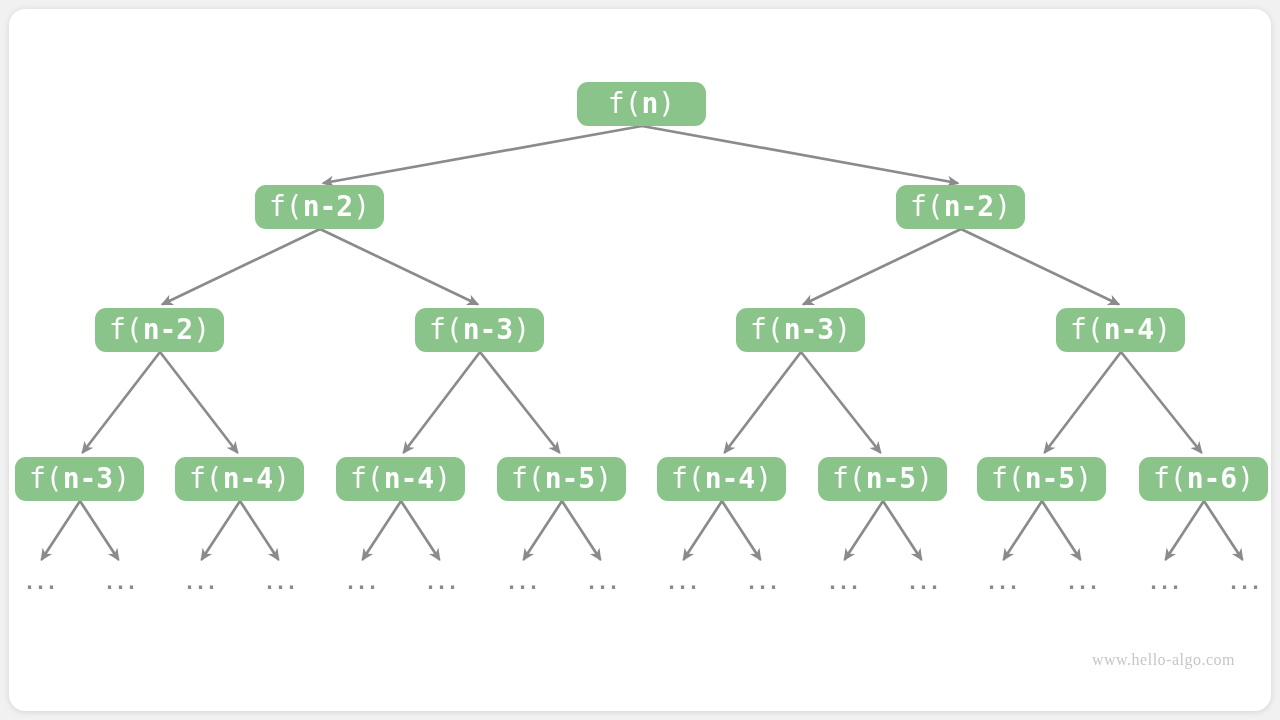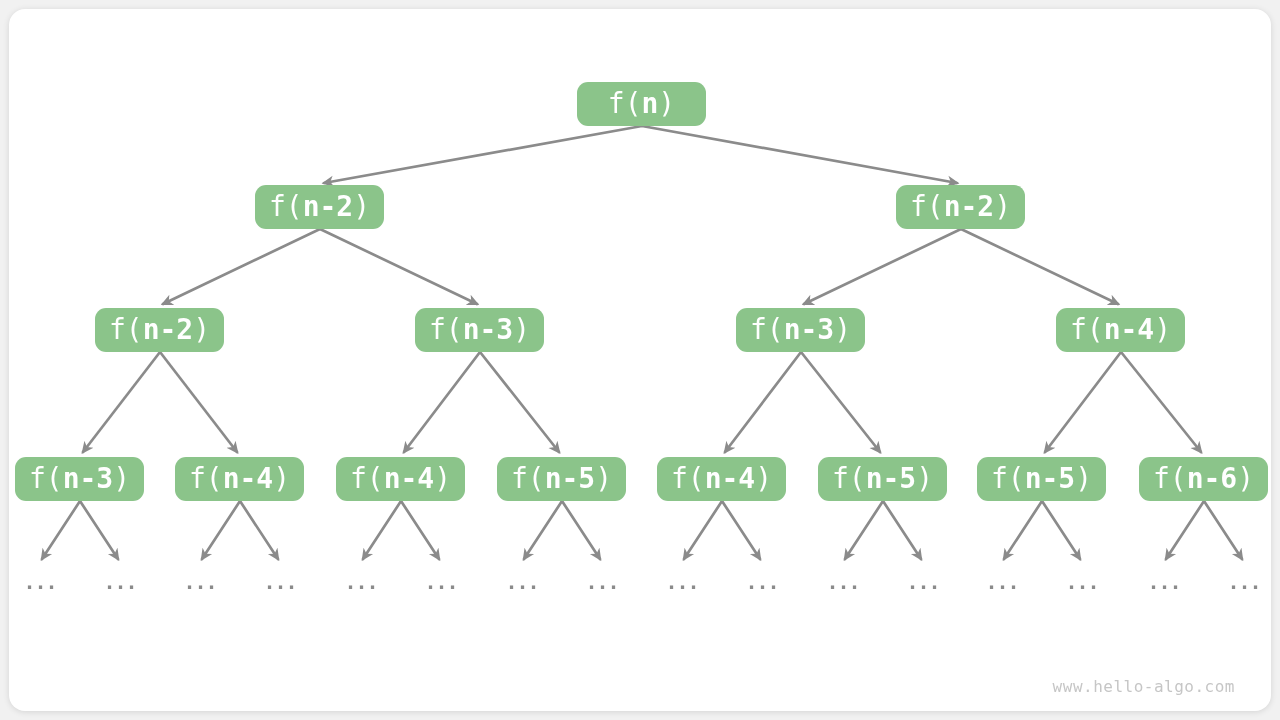--- a/index.html
+++ b/index.html
@@ -27,23 +27,24 @@
     font-size:28px; line-height:44px; white-space:pre;
   }
   .node .arg { font-weight:bold; }
   .ellipsis {
     position:absolute; top:572px; width:48px; height:20px;
     text-align:center; font-size:20px; line-height:20px; font-weight:bold;
     letter-spacing:-1px;
     color: var(--edge, #8b8b8b);
   }
   .watermark {
-    position:absolute; top:677px; right:45px;
+    position:absolute; top:651px; right:45px;
     font-size:16px; letter-spacing:0.5px;
     color: var(--watermark, #c6c6c6);
+    font-family: Liberation Serif, serif;
   }
 </style>
 </head>
 <body>
 
 <div class="stage">
   <div class="canvas"></div>
 
   <svg class="edges" viewBox="0 0 1280 720">
     <defs>

